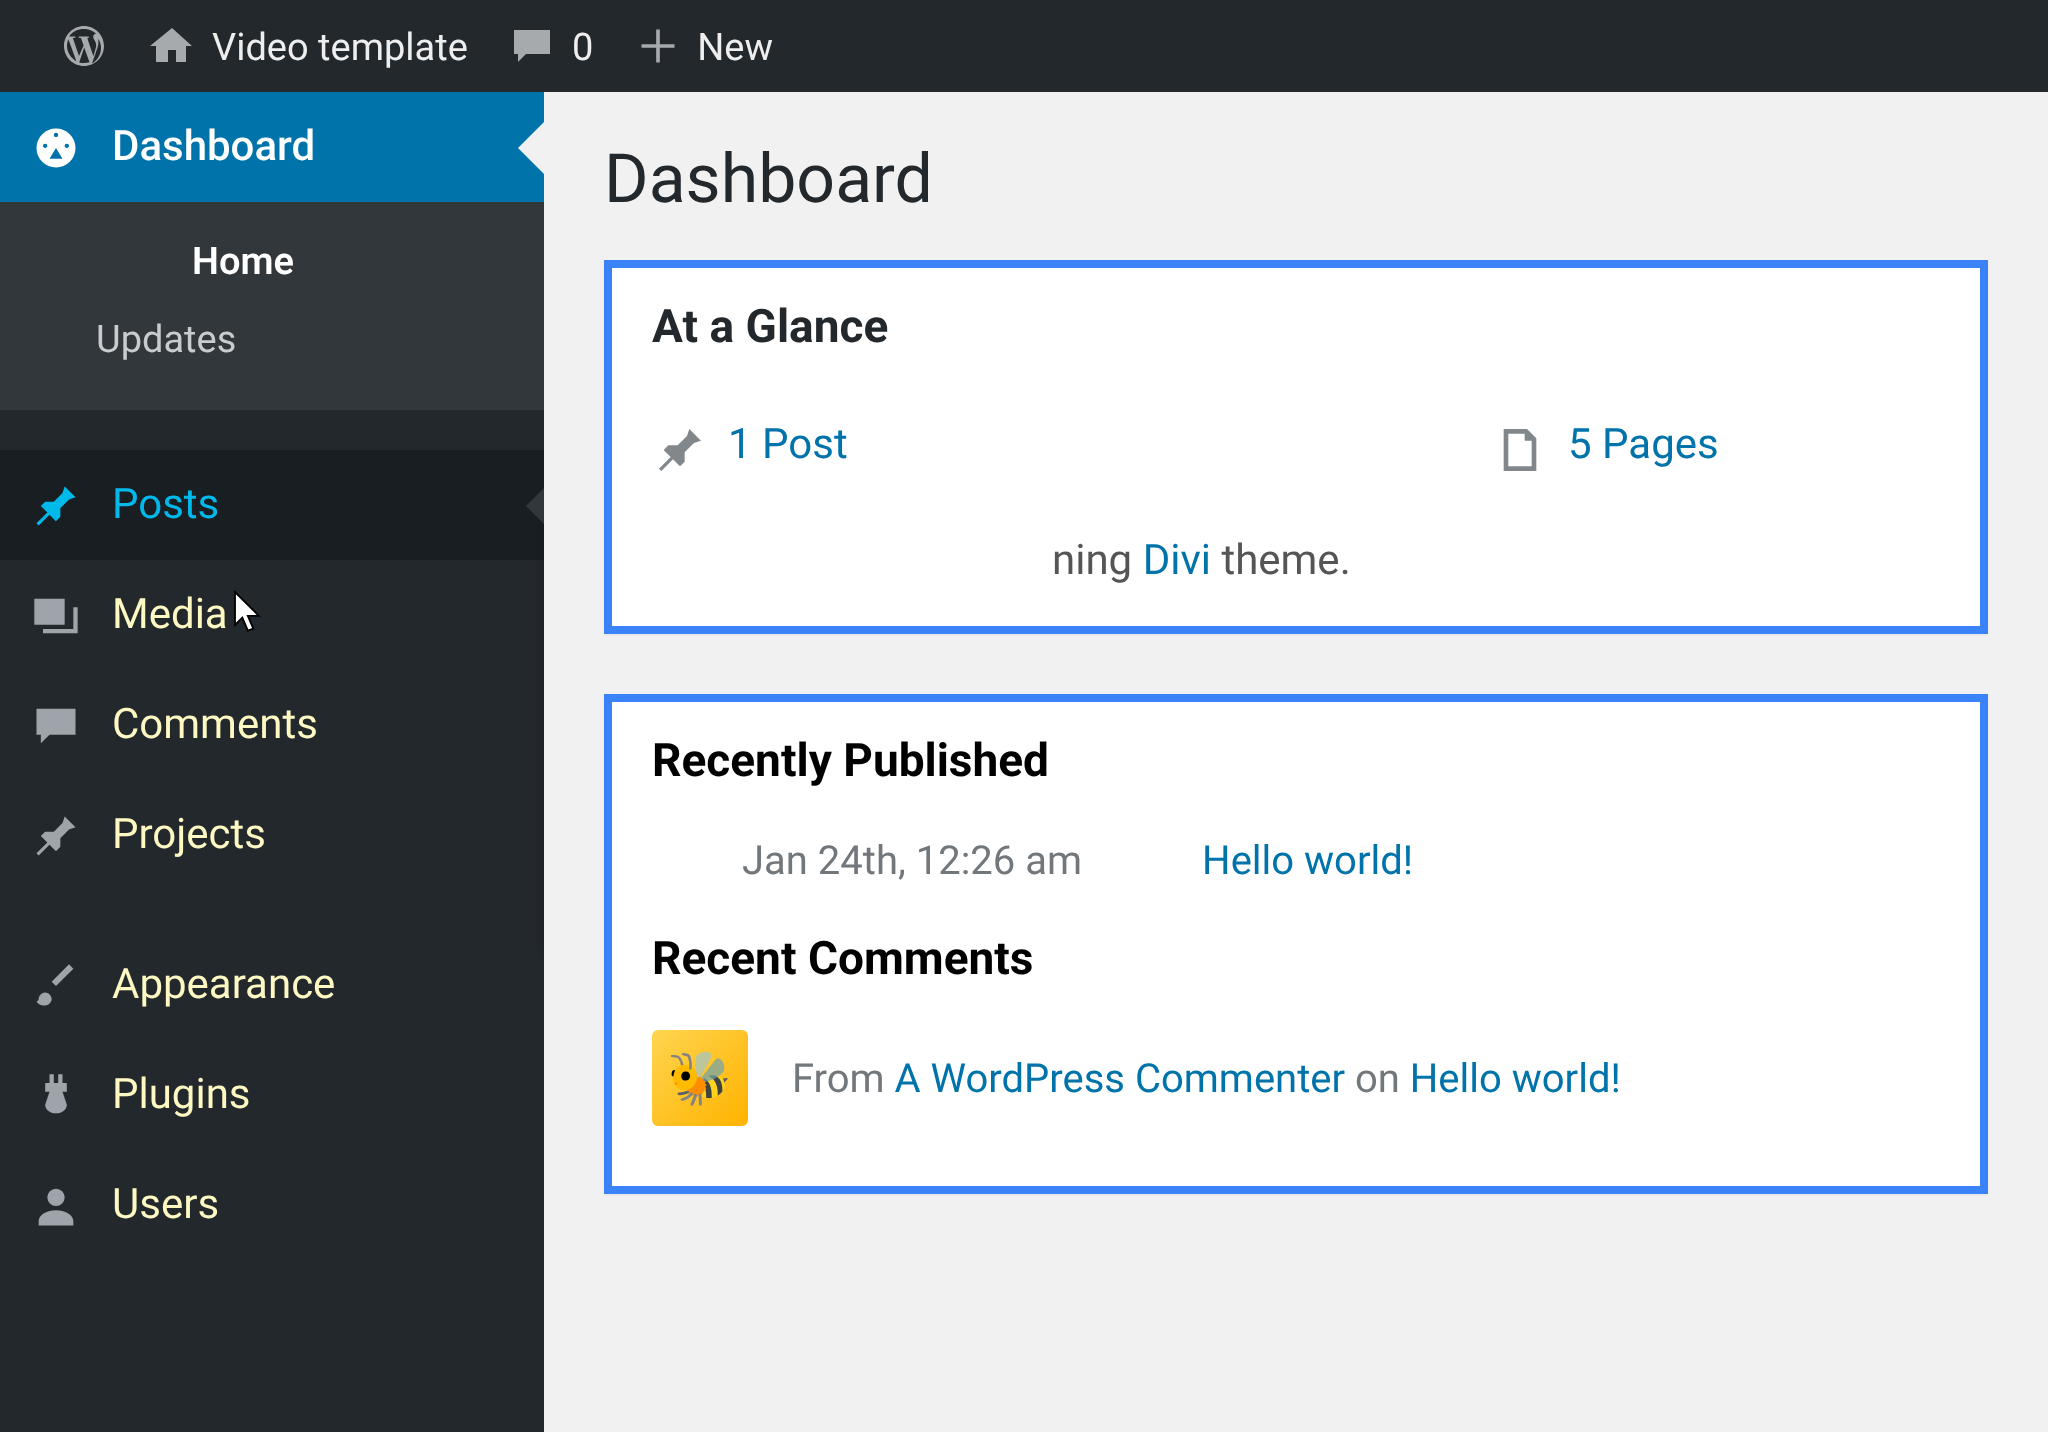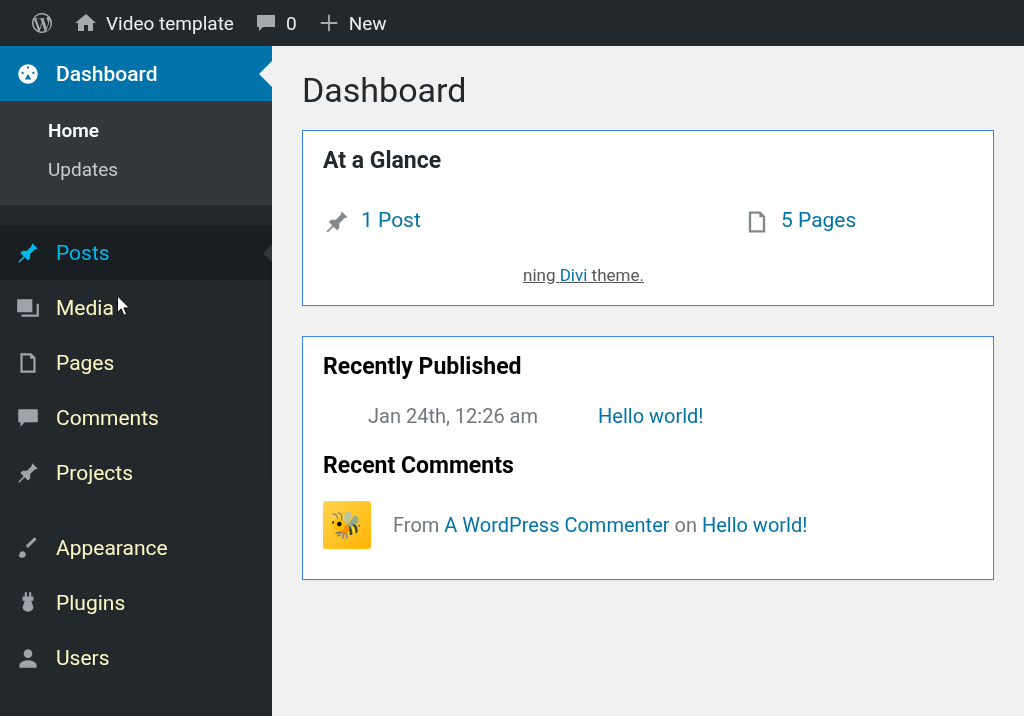--- a/index.html
+++ b/index.html
@@ -92,21 +92,21 @@
     .submenu-container {
       background: #32373c;
       padding: 10px 0 16px 0;
     }
     .submenu-item {
       padding: 8px 14px 8px 48px;
       font-size: 19px;
       color: #c9ccce;
       cursor: pointer;
     }
-    .submenu-item.active { color: #fff; font-weight: 600; }
+    .submenu-item.active { color: #fff; font-weight: 600; margin-left: 48px; }
     .menu-separator { height: 20px; }
     
     
     .flyout {
       position: absolute;
       left: 272px;
       background: #32373c;
       width: 262px;
       padding: 12px 0;
       box-shadow: 0 3px 5px rgba(0,0,0,0.2);
@@ -129,21 +129,21 @@
       padding: 24px 30px 0 30px;
     }
     .page-title {
       font-size: 34px;
       font-weight: 400;
       color: #23282d;
       margin-bottom: 20px;
     }
     .panel {
       background: #fff;
-      border: 1px solid #3b82f6;
+      border: 4px solid #3b82f6;
       box-shadow: 0 1px 1px rgba(0,0,0,0.04);
       margin-bottom: 30px;
     }
     .panel-header {
       padding: 16px 20px;
       font-size: 23px;
       font-weight: 700;
       color: #23282d;
     }
     .panel-body { padding: 0 20px 20px 20px; }
@@ -153,25 +153,24 @@
     }
     .glance-item {
       display: flex;
       gap: 10px;
       font-size: 21px;
     }
     .glance-item .gicon { color: #82878c; }
     .glance-item a { color: #0073aa; text-decoration: none; }
     .glance-posts { flex: 0 0 420px; }
     .theme-line {
-      font-size: 17px;
+      font-size: 21px;
       color: #555;
       visibility: visible;
       padding: 10px 0 0 200px;
-      text-decoration: underline;
     }
     .theme-link { color: #0073aa; text-decoration: none; }
     .section-title {
       font-size: 23px;
       font-weight: 700;
       color: #000000;
       padding: 12px 0;
     }
     .pub-row {
       display: flex;
@@ -272,28 +271,20 @@
     </span>
     <span>Posts</span>
   </div>
   <div class="menu-item">
     <span class="micon">
       <svg viewBox="0 0 24 24" width="26" height="26" fill="currentColor">
           <path d="M2 4h14v12H2zm4 14h14V8h2v12H6zm4-11l5 3-5 3z"></path>
         </svg>
     </span>
     <span>Media</span>
-  </div>
-  <div class="menu-item">
-    <span class="micon">
-      <svg viewBox="0 0 24 24" width="26" height="26" fill="currentColor">
-          <path d="M5 3h10l4 4v14H5zm2 2v14h10V8h-3V5z"></path>
-        </svg>
-    </span>
-    <span>Pages</span>
   </div>
   <div class="menu-item">
     <span class="micon">
       <svg viewBox="0 0 24 24" width="26" height="26" fill="currentColor">
           <path d="M3 4h18v12H9l-4 4v-4H3z"></path>
         </svg>
     </span>
     <span>Comments</span>
   </div>
   <div class="menu-item">

